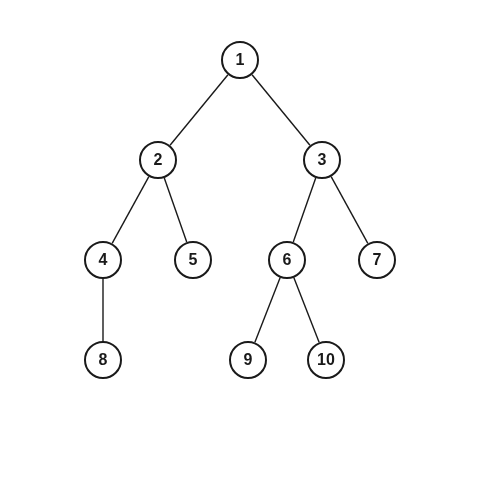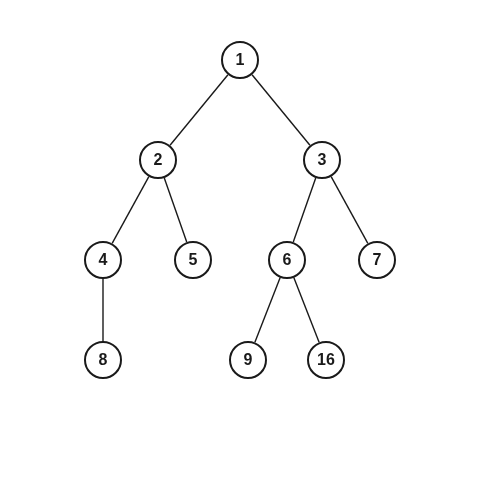--- a/index.html
+++ b/index.html
@@ -74,15 +74,15 @@
     <div class="node" style="left: 377px; top: 260px;">
       <span>7</span>
     </div>
     <div class="node" style="left: 103px; top: 360px;">
       <span>8</span>
     </div>
     <div class="node" style="left: 248px; top: 360px;">
       <span>9</span>
     </div>
     <div class="node" style="left: 326px; top: 360px;">
-      <span>16</span>
+      <span>10</span>
     </div>
   </div>
 
 </body></html>

